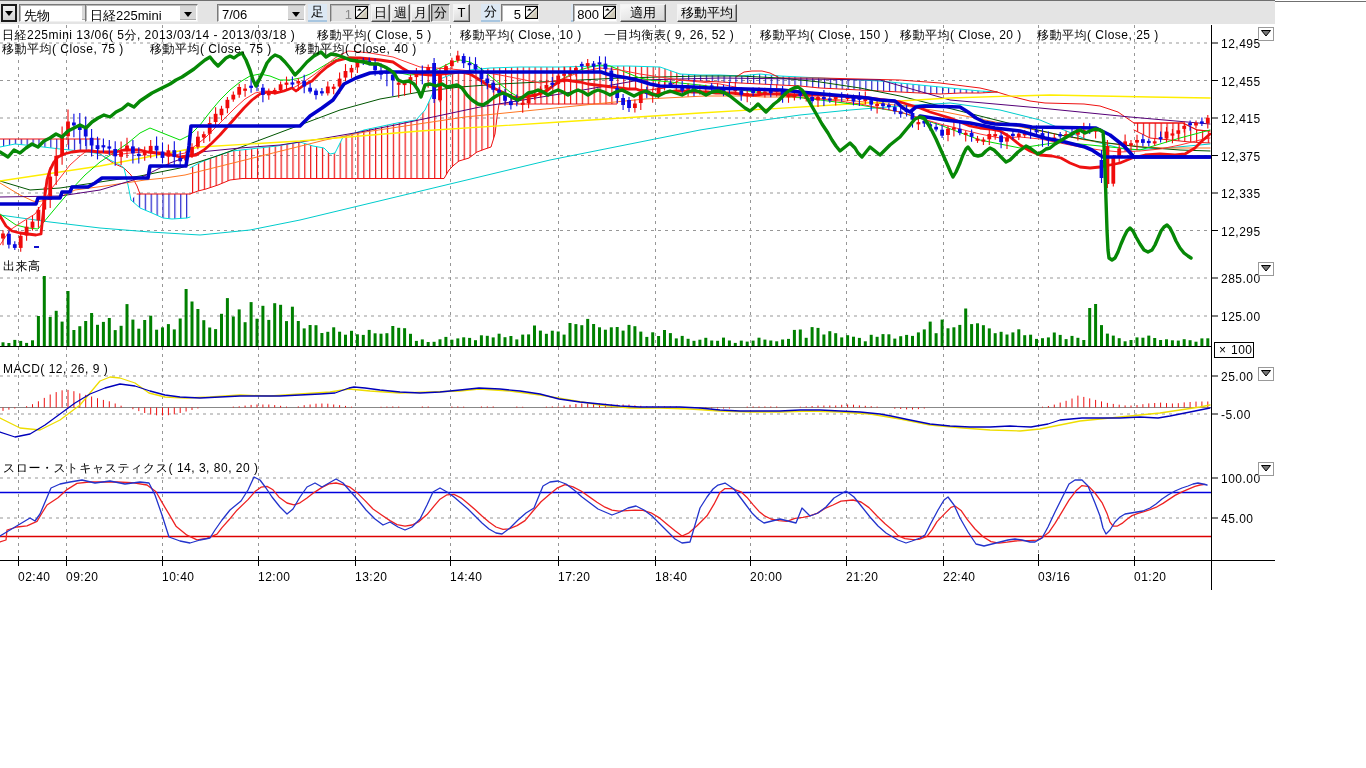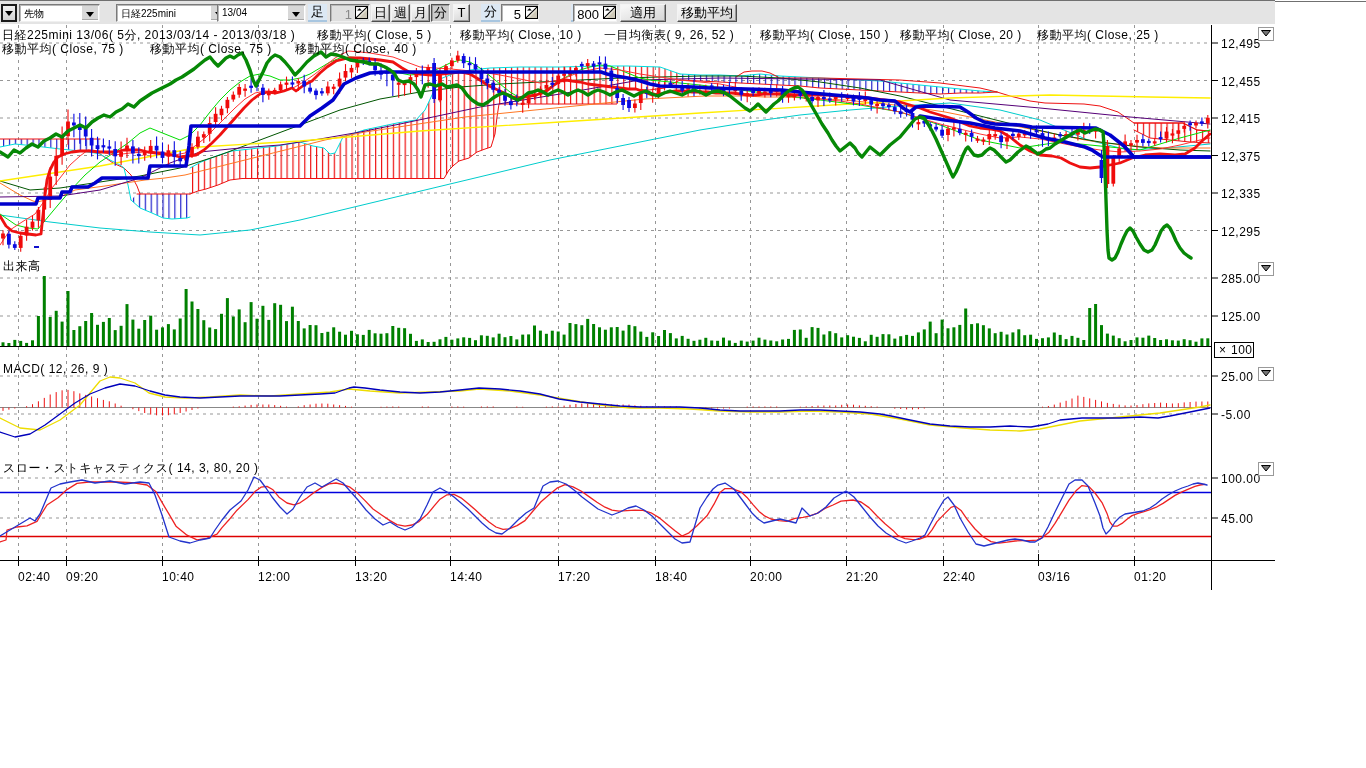--- a/index.html
+++ b/index.html
@@ -1,20 +1,20 @@
 <!DOCTYPE html>
 <html><head><meta charset="utf-8"><style>
 *{margin:0;padding:0;box-sizing:border-box}
 html,body{width:1366px;height:768px;background:#fff;font-family:"Liberation Sans",sans-serif;overflow:hidden;position:relative}
 #tb{position:absolute;top:0;left:0;width:1275px;height:24px;background:#e4e4e4;border-top:1px solid #707070;z-index:5}
 #tb:after{content:"";position:absolute;top:0;left:1275px;width:91px;height:1px;background:#707070}
 .mbtn{position:absolute;left:1px;top:3px;width:16px;height:18px;border:2px solid #1a1a1a;background:linear-gradient(180deg,#f2f2f2,#d2d2d2)}
 .tri{position:absolute;left:50%;top:50%;margin:-2px 0 0 -4px;width:0;height:0;border:4px solid transparent;border-top:5px solid #000;border-bottom:none}
 .combo{position:absolute;top:3px;height:18px;background:#fff;border:1px solid;border-color:#7a7a7a #f0f0f0 #f0f0f0 #7a7a7a;box-shadow:inset 1px 1px 0 #b8b8b8}
-.ct{position:absolute;left:4px;top:2px;font-size:10px;color:#000;white-space:nowrap}
+.ct{position:absolute;left:4px;top:2px;font-size:13px;color:#000;white-space:nowrap}
 .carr{position:absolute;right:1px;top:1px;bottom:1px;width:16px;background:#d8d8d8;border-bottom:1px solid #aaa}
 .carr .tri{margin:-1px 0 0 -4px}
 .blbl{position:absolute;top:3px;height:18px;background:#dce8f4;border-bottom:2px solid #a8c6e0;font-size:13px;text-align:center;line-height:16px;color:#000}
 .spin{position:absolute;top:3px;height:18px;background:#fff;border:1px solid;border-color:#7a7a7a #f0f0f0 #f0f0f0 #7a7a7a;box-shadow:inset 1px 1px 0 #b8b8b8}
 .spin.dis{background:#dfdfdf}
 .sval{position:absolute;right:17px;top:2px;font-size:13px}
 .spic{position:absolute;top:5px;z-index:6}
 .tbtn{position:absolute;top:3px;height:18px;background:linear-gradient(160deg,#f6f6f6 10%,#d8d8d8 90%);border:1px solid;border-color:#f4f4f4 #4e4e4e #4e4e4e #f4f4f4;box-shadow:inset -1px -1px 0 #9c9c9c;font-size:13px;text-align:center;line-height:15px;color:#000}
 .tbtn.pressed{background:#cccccc;border-color:#4e4e4e #f4f4f4 #f4f4f4 #4e4e4e;box-shadow:inset 1px 1px 0 #9c9c9c}
 </style></head>
@@ -939,28 +939,28 @@
 <div id="tb">
 <div class="mbtn">
       <span class="tri"></span>
     </div>
 <div class="combo" style="left:19px;width:81px">
       <span class="ct">先物</span>
       <span class="carr">
         <i class="tri"></i>
       </span>
     </div>
-<div class="combo" style="left:116px;width:113px">
+<div class="combo" style="left:85px;width:113px">
       <span class="ct">日経225mini</span>
       <span class="carr">
         <i class="tri"></i>
       </span>
     </div>
 <div class="combo" style="left:217px;width:89px">
-      <span class="ct">13/04</span>
+      <span class="ct">7/06</span>
       <span class="carr">
         <i class="tri"></i>
       </span>
     </div>
 <div class="blbl" style="left:308px;width:19px">足</div>
 <div class="spin dis" style="left:330px;width:40px">
       <span class="sval" style="color:#888">1</span>
     </div>
 <svg class="spic" style="left:355px" width="13" height="13" viewBox="0 0 13 13">
       <rect x="0.5" y="0.5" width="12" height="12" fill="#fff" stroke="#000"></rect>

